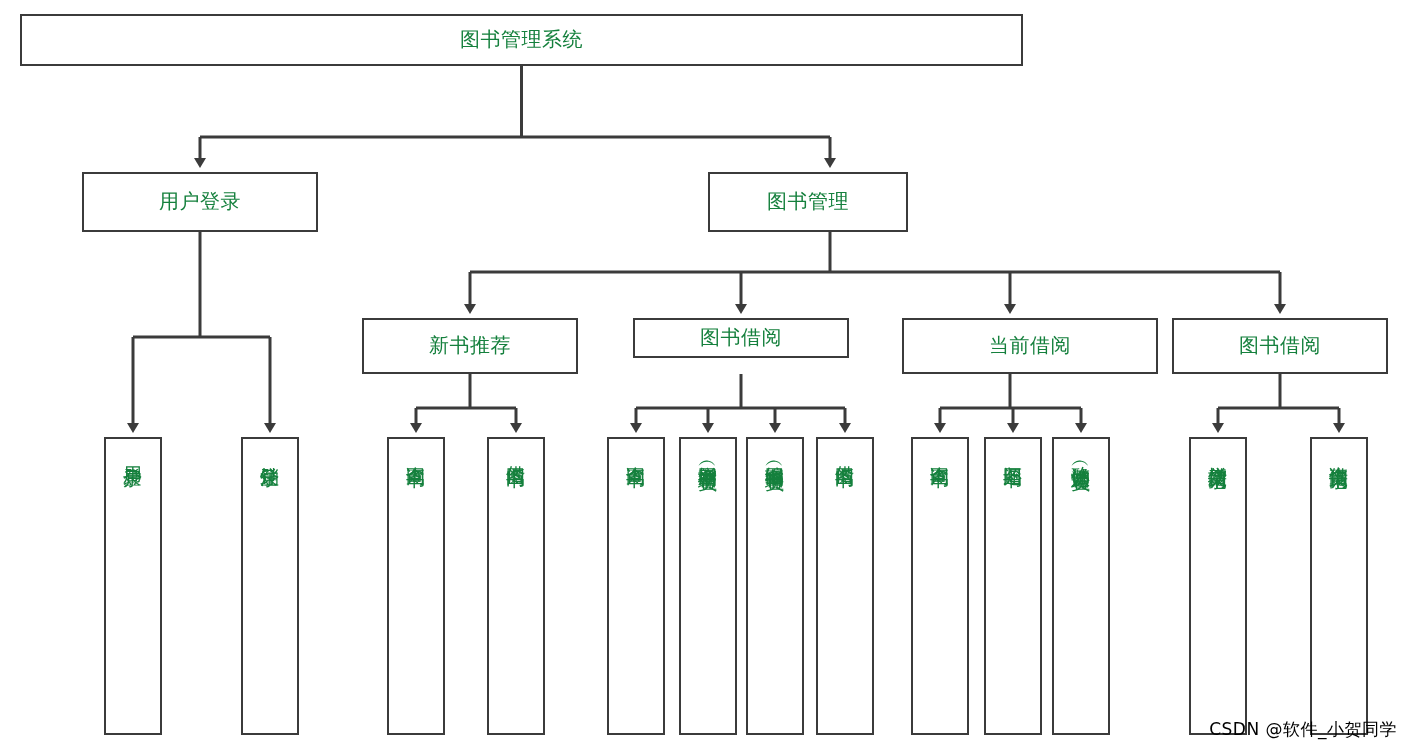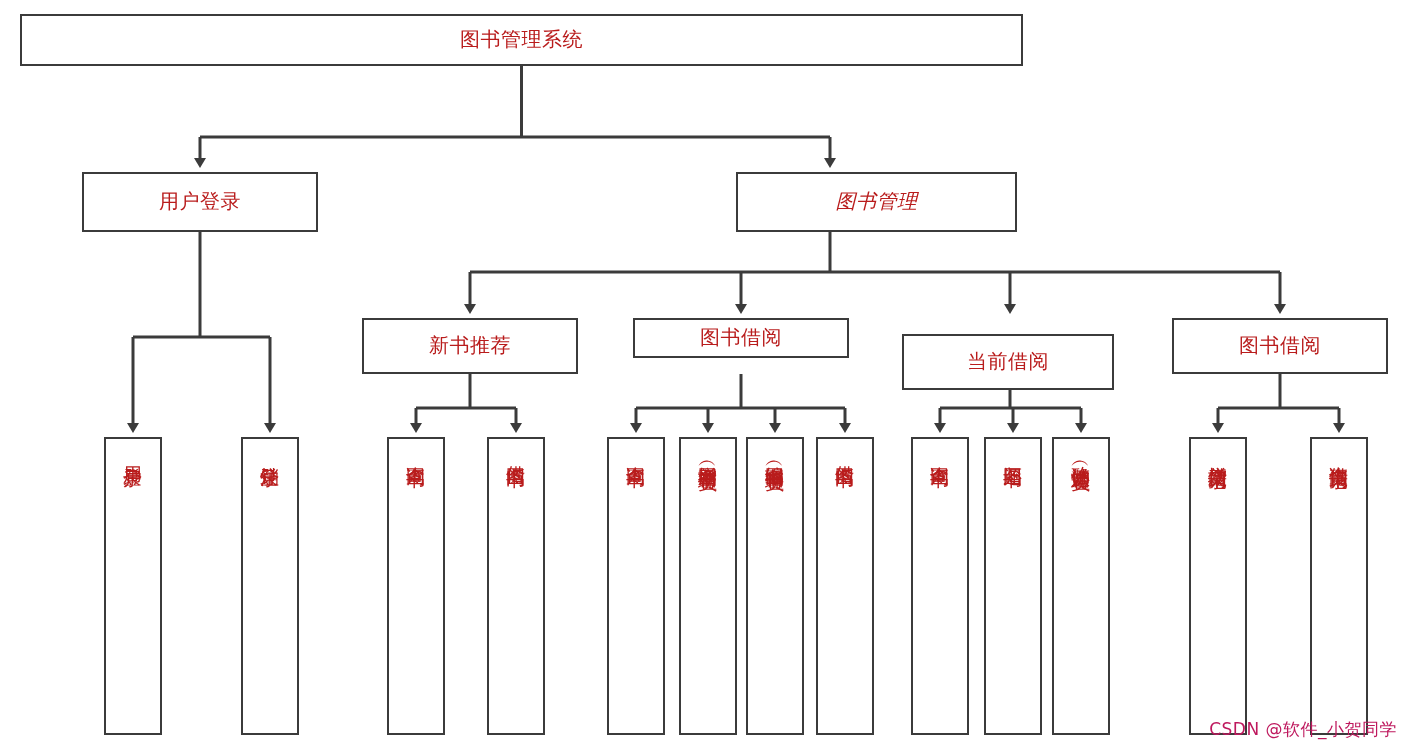--- a/index.html
+++ b/index.html
@@ -28,21 +28,21 @@
   .node-box {
     position: absolute;
     box-sizing: border-box;
     background: #ffffff;
     border: 2px solid #3b3b3b;
     display: flex;
     align-items: center;
     justify-content: center;
   }
   .node-label {
-    color: #b91c1c;
+    color: #15803d;
     font-size: 20px;
     line-height: 1.18;
     letter-spacing: 0.5px;
     white-space: nowrap;
     text-align: center;
   }
   .node-box.vertical .node-label {
     writing-mode: vertical-rl;
     text-orientation: upright;
     font-size: 19px;
@@ -51,21 +51,21 @@
   }
   .node-box.vertical {
     align-items: flex-start;
     justify-content: center;
     padding-top: 12px;
   }
   .watermark {
     position: absolute;
     right: 8px;
     bottom: 6px;
-    color: #be185d;
+    color: #000000;
     font-size: 17px;
     letter-spacing: 0.5px;
     white-space: nowrap;
     pointer-events: none;
   }
 </style>
 </head>
 <body>
 
 <div id="canvas">
@@ -113,30 +113,30 @@
       </g>
   </svg>
 
   <div id="nodes">
       <div class="node-box" style="left: 20px; top: 14px; width: 1003px; height: 52px;">
         <span class="node-label">图书管理系统</span>
       </div>
       <div class="node-box" style="left: 82px; top: 172px; width: 236px; height: 60px;">
         <span class="node-label">用户登录</span>
       </div>
-      <div class="node-box" style="left: 736px; top: 172px; width: 281px; height: 60px; font-style: italic;">
+      <div class="node-box" style="left: 708px; top: 172px; width: 200px; height: 60px;">
         <span class="node-label">图书管理</span>
       </div>
       <div class="node-box" style="left: 362px; top: 318px; width: 216px; height: 56px;">
         <span class="node-label">新书推荐</span>
       </div>
       <div class="node-box" style="left: 633px; top: 318px; width: 216px; height: 40px;">
         <span class="node-label">图书借阅</span>
       </div>
-      <div class="node-box" style="left: 902px; top: 318px; width: 212px; height: 56px; margin-top: 16px;">
+      <div class="node-box" style="left: 902px; top: 318px; width: 256px; height: 56px;">
         <span class="node-label">当前借阅</span>
       </div>
       <div class="node-box" style="left: 1172px; top: 318px; width: 216px; height: 56px;">
         <span class="node-label">图书借阅</span>
       </div>
       <div class="node-box vertical" style="left: 104px; top: 437px; width: 58px; height: 298px;">
         <span class="node-label">用户登录</span>
       </div>
       <div class="node-box vertical" style="left: 241px; top: 437px; width: 58px; height: 298px;">
         <span class="node-label">注销登录</span>

